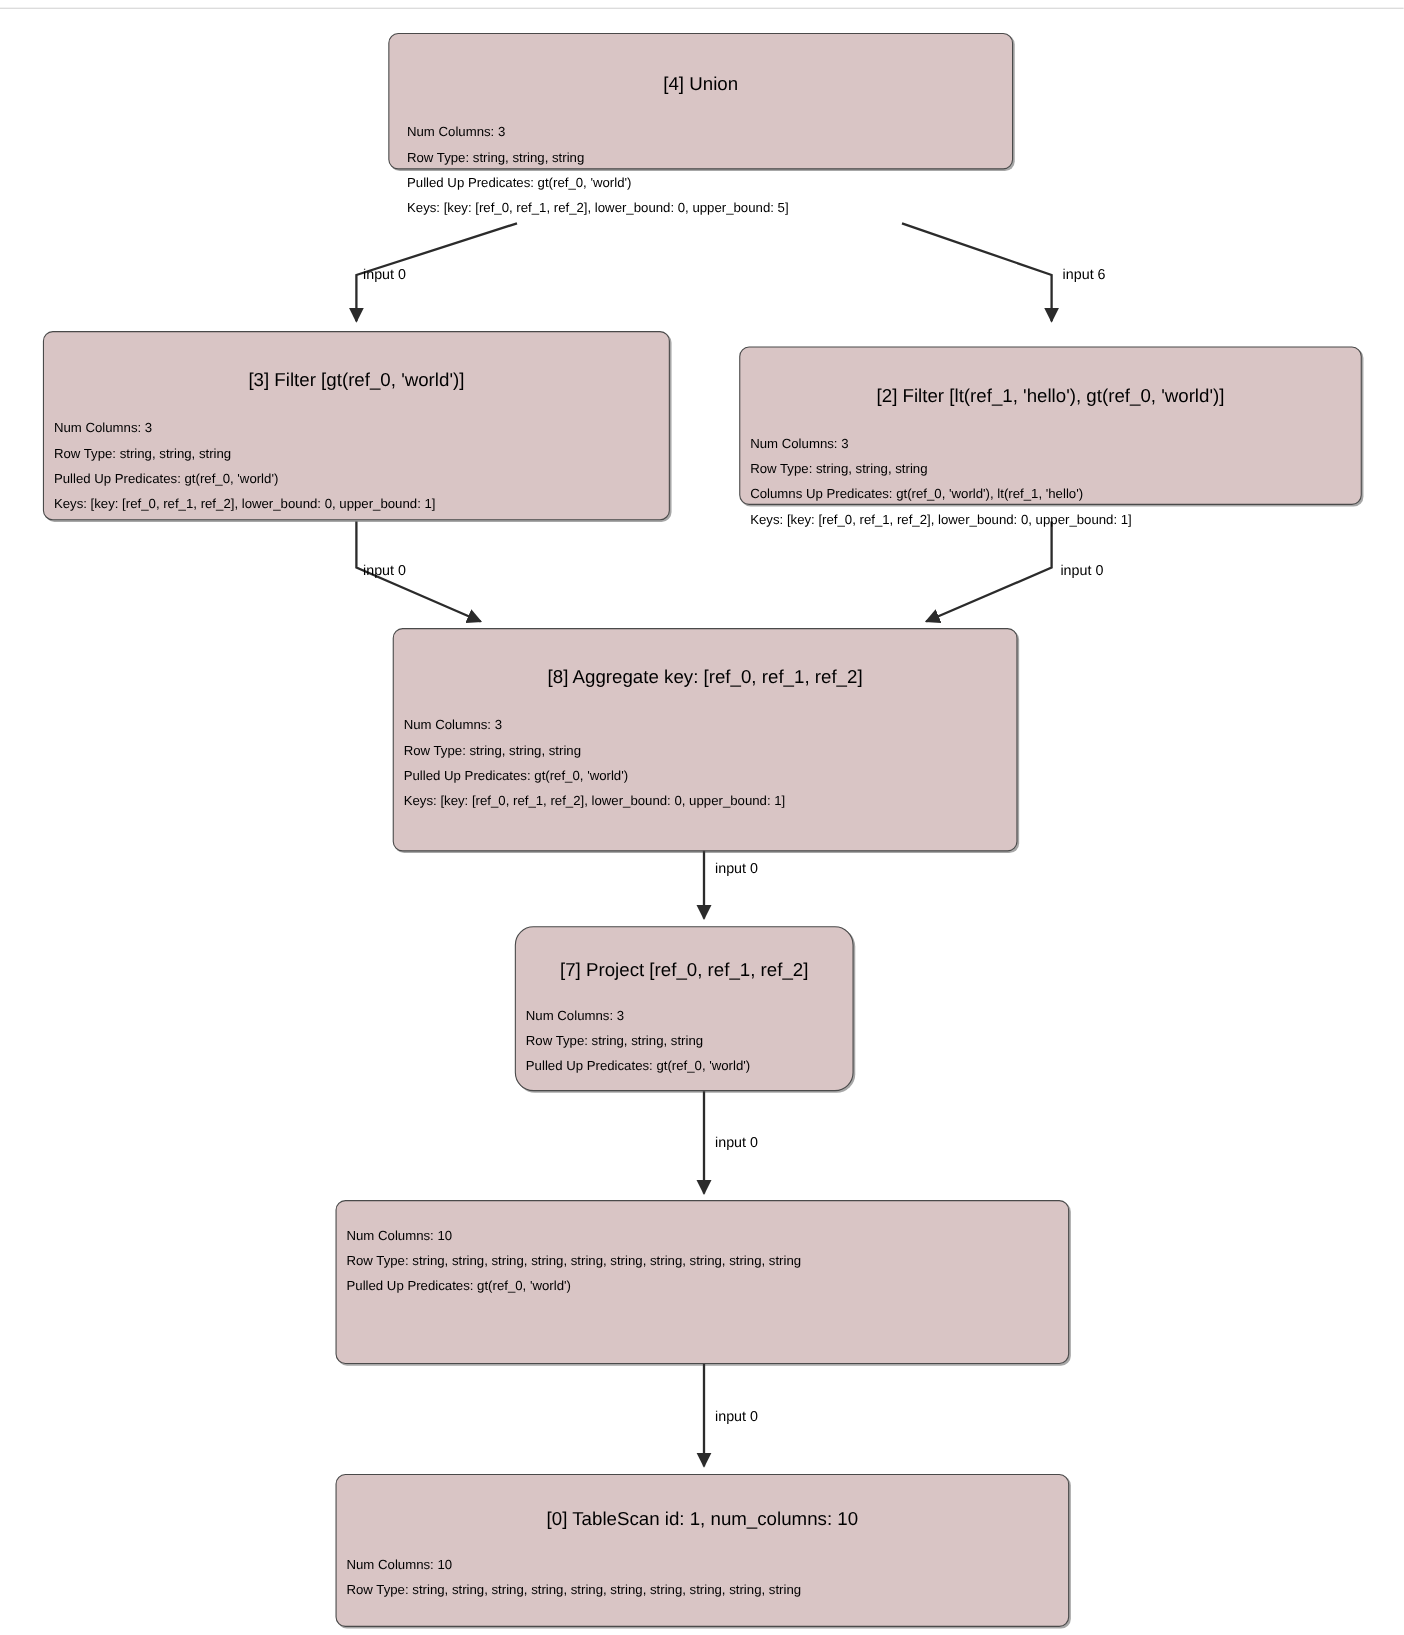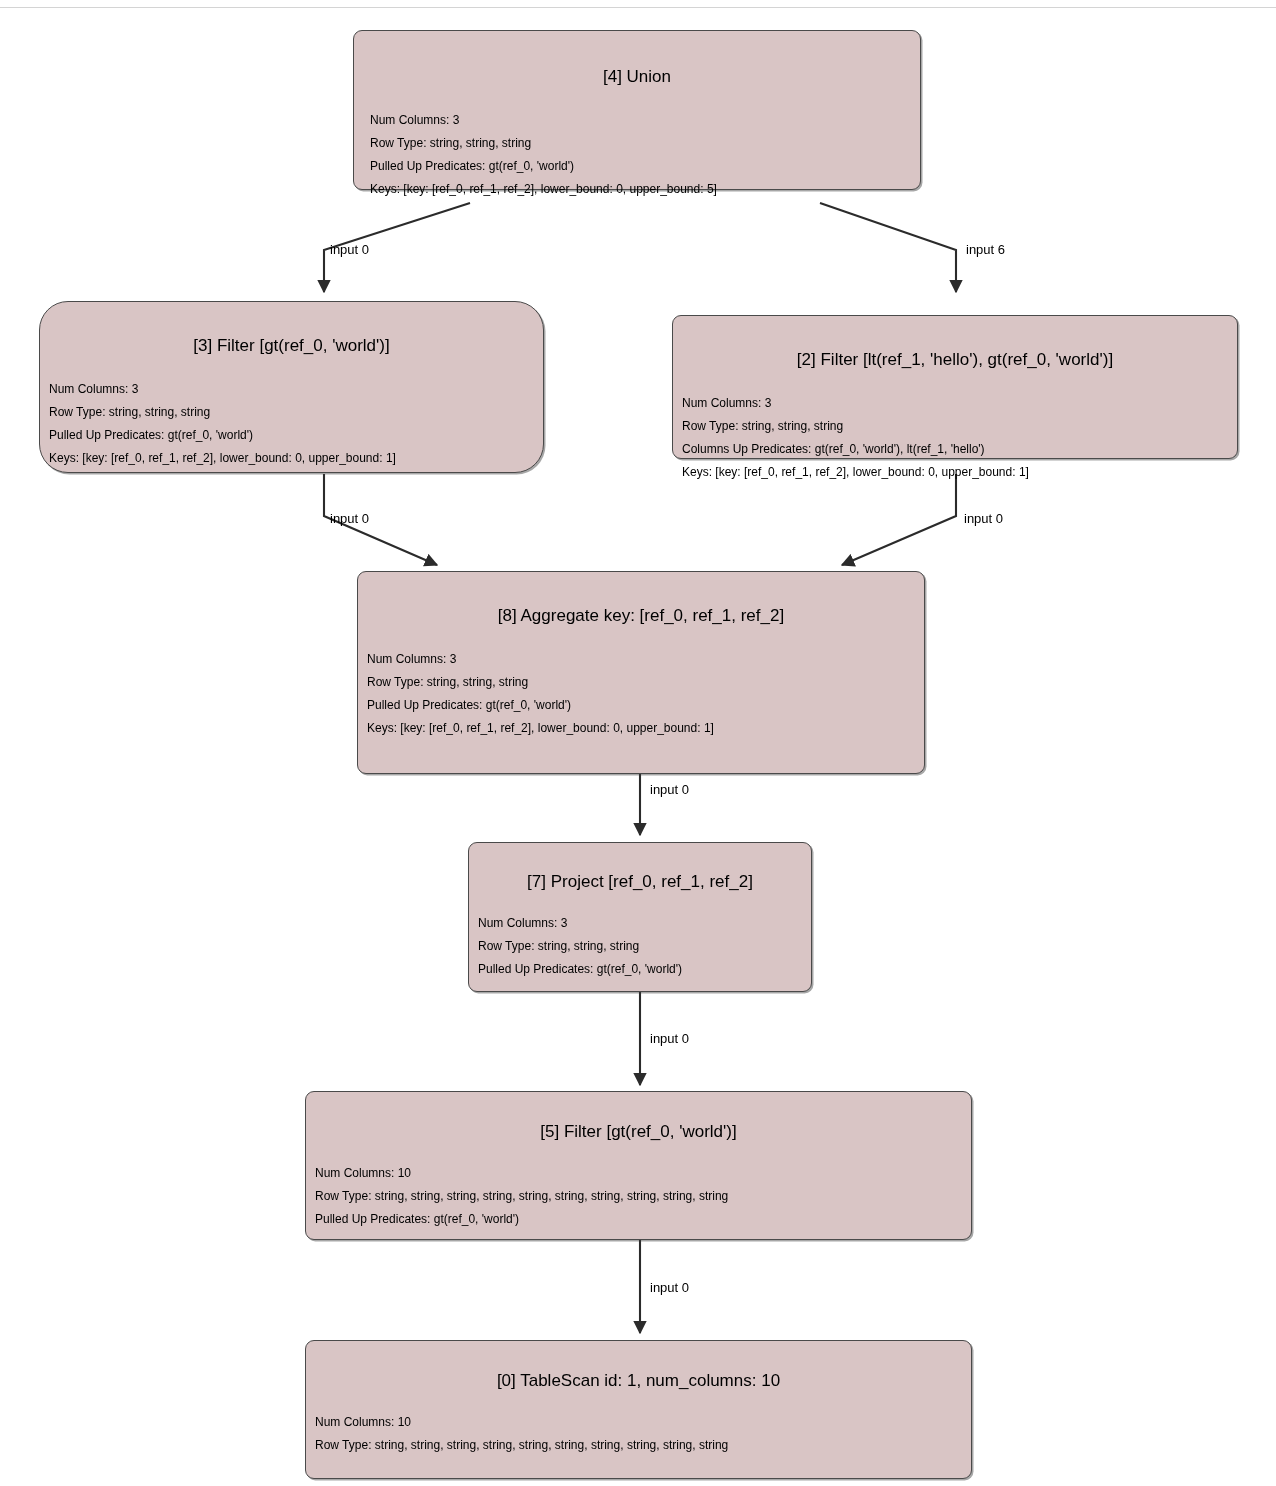--- a/index.html
+++ b/index.html
@@ -96,31 +96,31 @@
   </svg>
 
   <div class="edge-label" style="left:330px; top:243px;">input 0</div>
   <div class="edge-label" style="left:966px; top:243px;">input 6</div>
   <div class="edge-label" style="left:330px; top:512px;">input 0</div>
   <div class="edge-label" style="left:964px; top:512px;">input 0</div>
   <div class="edge-label" style="left:650px; top:783px;">input 0</div>
   <div class="edge-label" style="left:650px; top:1032px;">input 0</div>
   <div class="edge-label" style="left:650px; top:1281px;">input 0</div>
 
-  <div class="node" style="left:353px; top:30px; width:568px; height:160px;">
+  <div class="node" style="left:353px; top:30px; width:568px; height:124px;">
     <div class="node-title" style="margin-top:36px;">[4] Union</div>
     <div class="node-body" style="margin-top:22px; margin-left:16px;">
       <div>Num Columns: 3</div>
       <div>Row Type: string, string, string</div>
       <div>Pulled Up Predicates: gt(ref_0, 'world')</div>
       <div>Keys: [key: [ref_0, ref_1, ref_2], lower_bound: 0, upper_bound: 5]</div>
     </div>
   </div>
 
-  <div class="node" style="left:39px; top:301px; width:505px; height:172px;border-radius:29px;">
+  <div class="node" style="left:39px; top:301px; width:570px; height:172px;">
     <div class="node-title" style="margin-top:34px;">[3] Filter [gt(ref_0, 'world')]</div>
     <div class="node-body" style="margin-top:22px; margin-left:9px;">
       <div>Num Columns: 3</div>
       <div>Row Type: string, string, string</div>
       <div>Pulled Up Predicates: gt(ref_0, 'world')</div>
       <div>Keys: [key: [ref_0, ref_1, ref_2], lower_bound: 0, upper_bound: 1]</div>
     </div>
   </div>
 
   <div class="node" style="left:672px; top:315px; width:566px; height:144px;">
@@ -136,31 +136,30 @@
   <div class="node" style="left:357px; top:571px; width:568px; height:203px;">
     <div class="node-title" style="margin-top:34px;">[8] Aggregate key: [ref_0, ref_1, ref_2]</div>
     <div class="node-body" style="margin-top:22px; margin-left:9px;">
       <div>Num Columns: 3</div>
       <div>Row Type: string, string, string</div>
       <div>Pulled Up Predicates: gt(ref_0, 'world')</div>
       <div>Keys: [key: [ref_0, ref_1, ref_2], lower_bound: 0, upper_bound: 1]</div>
     </div>
   </div>
 
-  <div class="node" style="left:468px; top:842px; width:344px; height:150px;">
+  <div class="node" style="left:468px; top:842px; width:308px; height:150px;border-radius:17px;">
     <div class="node-title" style="margin-top:29px;">[7] Project [ref_0, ref_1, ref_2]</div>
     <div class="node-body" style="margin-top:20px; margin-left:9px;">
       <div>Num Columns: 3</div>
       <div>Row Type: string, string, string</div>
       <div>Pulled Up Predicates: gt(ref_0, 'world')</div>
     </div>
   </div>
 
   <div class="node" style="left:305px; top:1091px; width:667px; height:149px;">
-    <div class="node-title" style="margin-top:30px;">[5] Filter [gt(ref_0, 'world')]</div>
     <div class="node-body" style="margin-top:20px; margin-left:9px;">
       <div>Num Columns: 10</div>
       <div>Row Type: string, string, string, string, string, string, string, string, string, string</div>
       <div>Pulled Up Predicates: gt(ref_0, 'world')</div>
     </div>
   </div>
 
   <div class="node" style="left:305px; top:1340px; width:667px; height:139px;">
     <div class="node-title" style="margin-top:30px;">[0] TableScan id: 1, num_columns: 10</div>
     <div class="node-body" style="margin-top:20px; margin-left:9px;">

